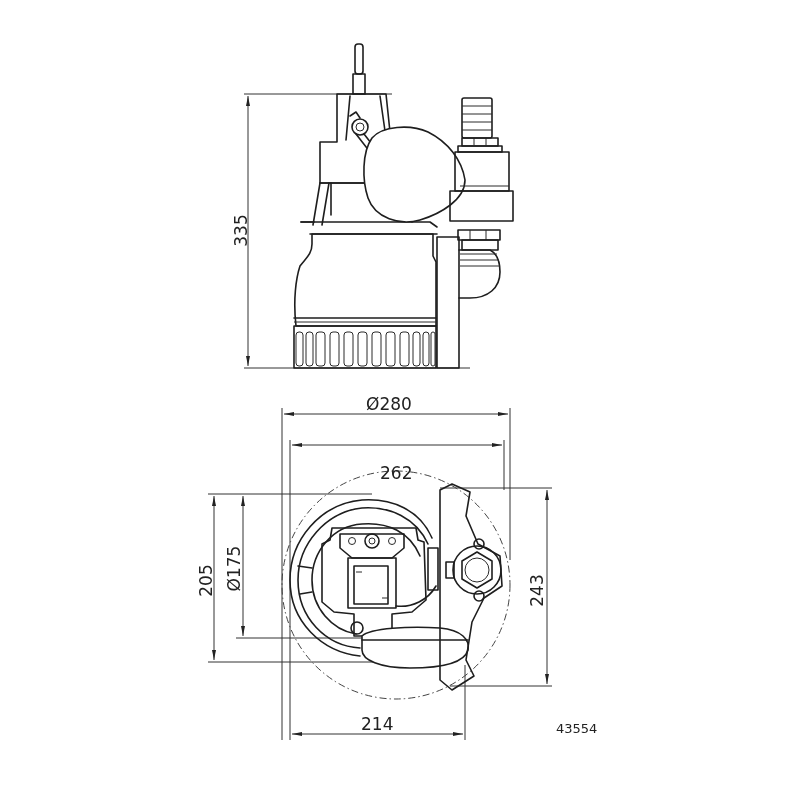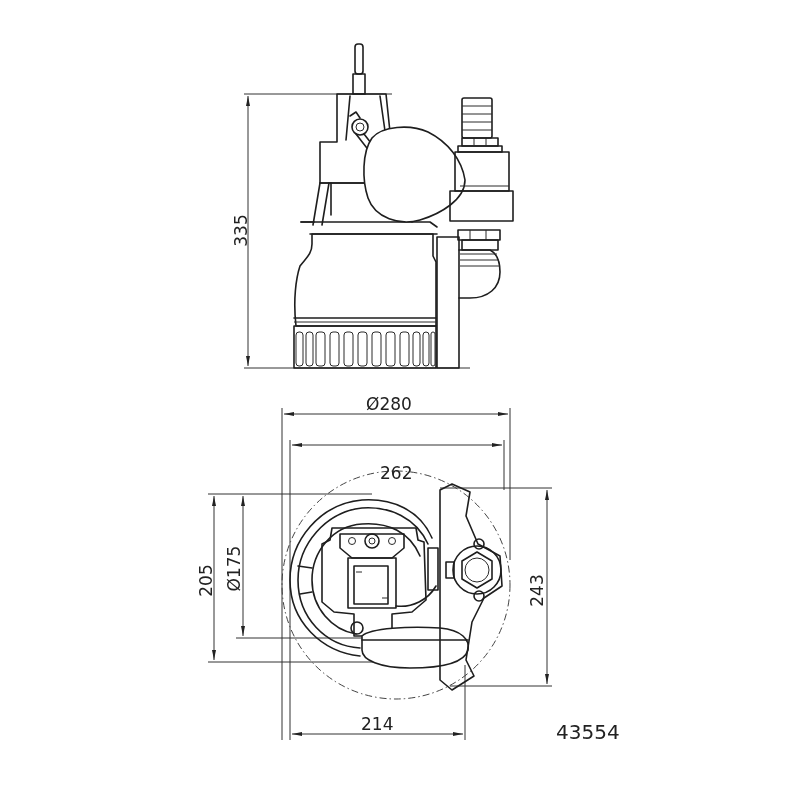--- a/index.html
+++ b/index.html
@@ -162,13 +162,13 @@
 <div class="lbl" style="left:380px; top:427px;margin-top:38px;">262</div>
 
 <div class="lbl rot" style="left:186px; top:572px; width:40px; text-align:center;">205</div>
 
 <div class="lbl rot" style="left:209px; top:560px; width:50px; text-align:center;">Ø175</div>
 
 <div class="lbl rot" style="left:517px; top:582px; width:40px; text-align:center;">243</div>
 
 <div class="lbl" style="left:361px; top:716px;">214</div>
 
-<div class="lbl" style="left:556px; top:722px; font-size:20px;">43554</div>
+<div class="lbl" style="left:556px; top:722px; font-size:13px;">43554</div>
 
 </body></html>

